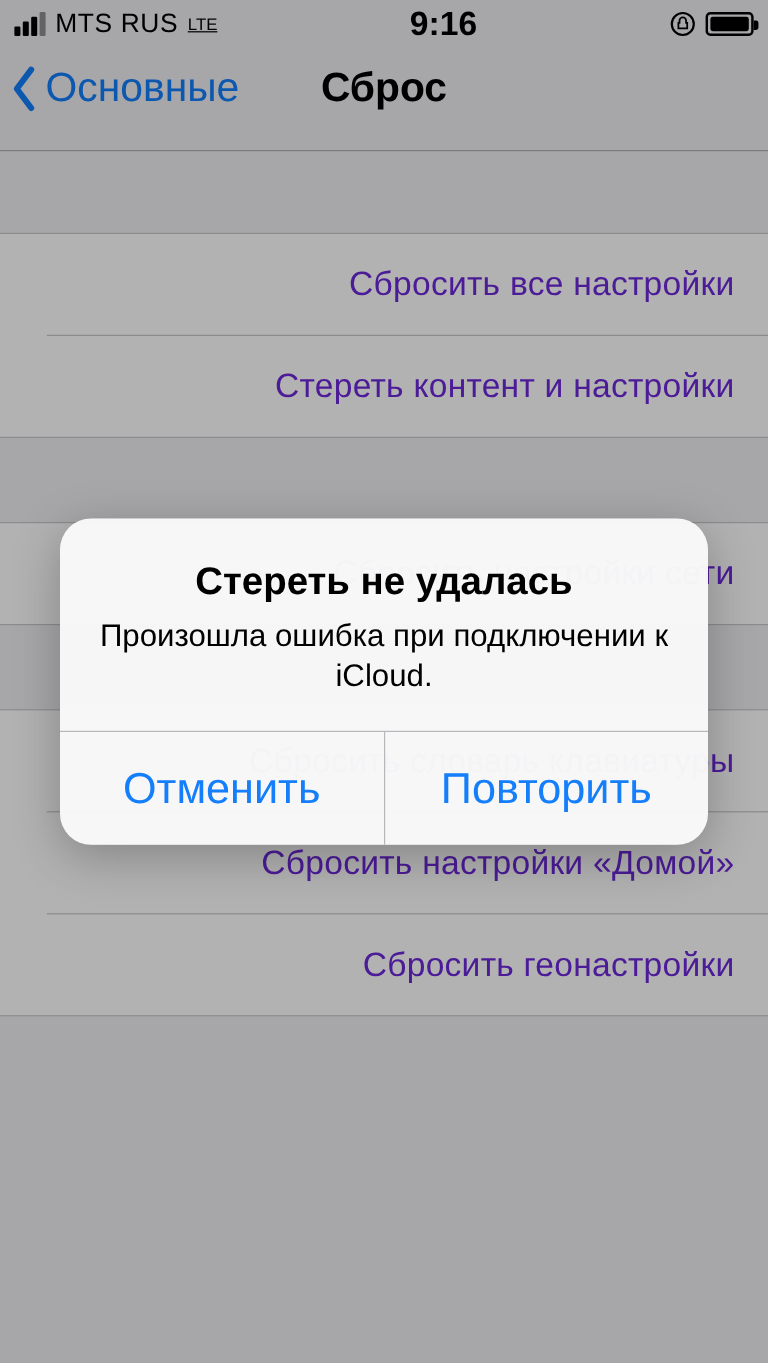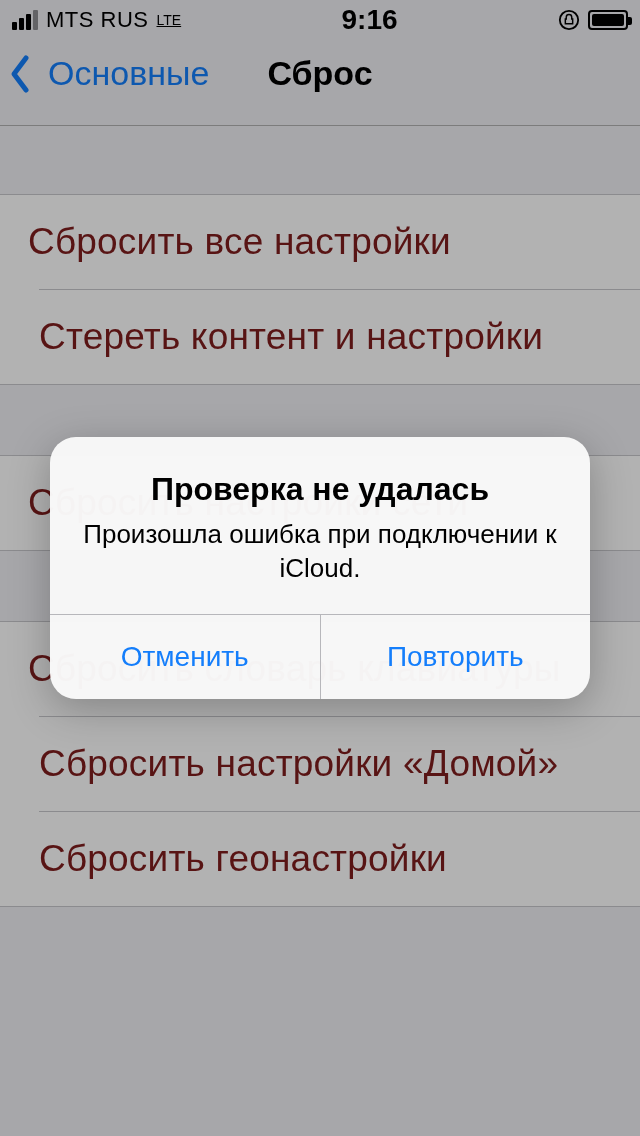--- a/index.html
+++ b/index.html
@@ -19,40 +19,40 @@
     .carrier { font-size: 22px; letter-spacing: 0.5px; }
     .network { font-size: 14px; text-decoration: underline; }
     .clock { font-size: 28px; font-weight: 600; }
     .lock-rot { width: 22px; height: 22px; }
     .battery { width: 40px; height: 20px; border: 2px solid #000; border-radius: 4px; position: relative; }
     .battery::after { content:""; position:absolute; right:-6px; top:5px; width:4px; height:8px; background:#000; border-radius:0 2px 2px 0; }
     .battery .fill { position:absolute; inset:2px; background:#000; border-radius:2px; }
 
     
     .nav-bar { height: 86px; display:flex; align-items:center; padding:0 8px 18px 8px; border-bottom:1px solid #b2b2b2; position:relative; }
-    .back-btn { display:flex; align-items:center; color:#147efb; font-size:34px; gap:16px; }
+    .back-btn { display:flex; align-items:center; color:#147efb; font-size:34px; gap:6px; }
     .back-chevron { width:24px; height:40px; }
     .nav-title { position:absolute; left:50%; transform:translateX(-50%); font-size:34px; font-weight:600; color:#000; }
 
     
     .group-gap { height: 68px; }
     .group-gap.small { height: 70px; }
     .list { background:#fff; border-top:1px solid #c8c7cc; border-bottom:1px solid #c8c7cc; }
-    .row { padding: 26px 28px; color:#7f1d1d; font-size:37px; letter-spacing:0.2px; }
+    .row { padding: 26px 28px; color:#6d28d9; font-size:28px; letter-spacing:0.2px;text-align:right; }
     .row + .row { border-top:1px solid #c8c7cc; margin-left:39px; padding-left:0; }
     .row + .row .row-text { display:block; }
 
     
     .alert-wrap { position:absolute; inset:0; display:flex; align-items:center; justify-content:center; z-index:20; }
     .alert { width: 540px; background: rgba(248,248,248,0.98); border-radius: 26px; overflow:hidden; box-shadow: 0 10px 40px rgba(0,0,0,0.25); }
     .alert-body { padding: 34px 30px 28px; text-align:center; }
     .alert-title { font-size:32px; font-weight:600; color:#000; margin-bottom:10px; }
     .alert-msg { font-size:26px; color:#000; line-height:1.3; }
     .alert-buttons { display:flex; border-top:1px solid #b7b7bb; }
-    .alert-btn { flex:1; padding:26px 0; text-align:center; font-size:28px; color:#147efb; background:transparent; border:none; }
+    .alert-btn { flex:1; padding:26px 0; text-align:center; font-size:36px; color:#147efb; background:transparent; border:none; }
     .alert-btn + .alert-btn { border-left:1px solid #b7b7bb; font-weight:400; }
   </style>
 </head>
 <body>
 
 <div class="status-bar">
   <div class="status-left">
     <div class="signal-bars">
         <span></span>
         <span></span>
@@ -115,21 +115,21 @@
   <div class="row">
     <span class="row-text">Сбросить геонастройки</span>
   </div>
 </div>
 
 <div class="dim"></div>
 
 <div class="alert-wrap">
   <div class="alert">
     <div class="alert-body">
-      <div class="alert-title">Проверка не удалась</div>
+      <div class="alert-title">Стереть не удалась</div>
       <div class="alert-msg">Произошла ошибка при подключении к iCloud.</div>
     </div>
     <div class="alert-buttons">
       <button class="alert-btn">Отменить</button>
       <button class="alert-btn">Повторить</button>
     </div>
   </div>
 </div>
 
 </body></html>

